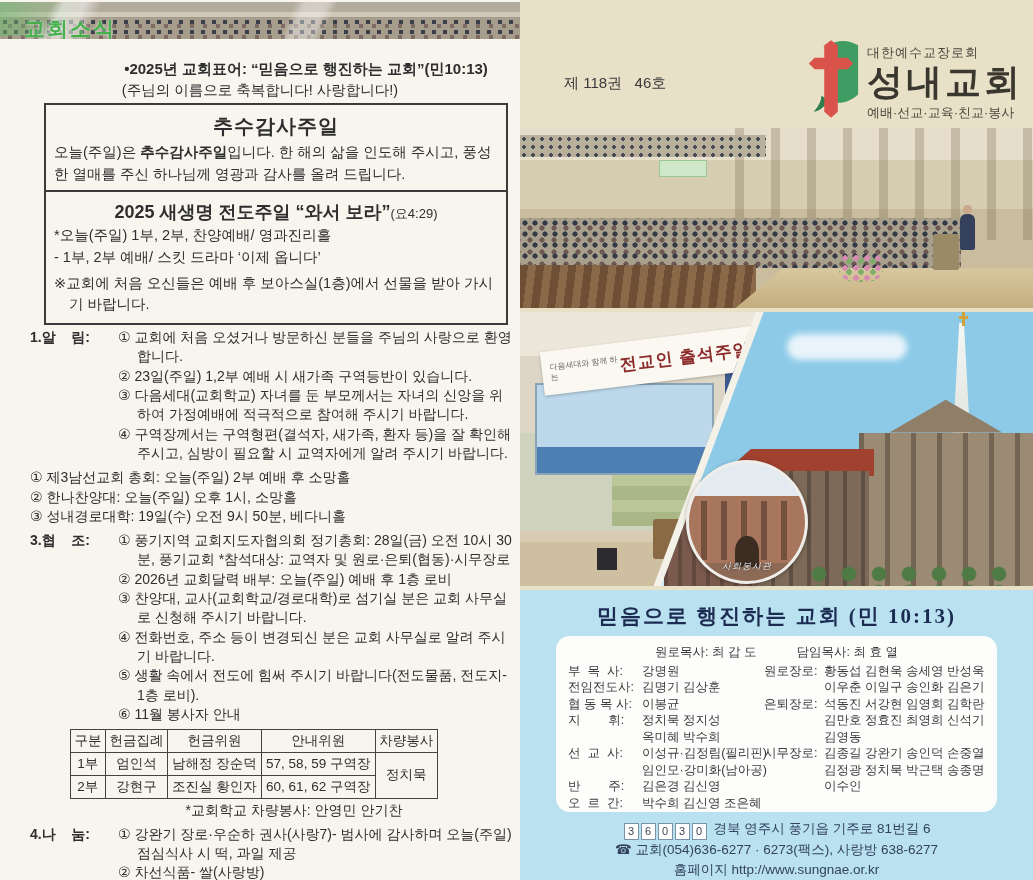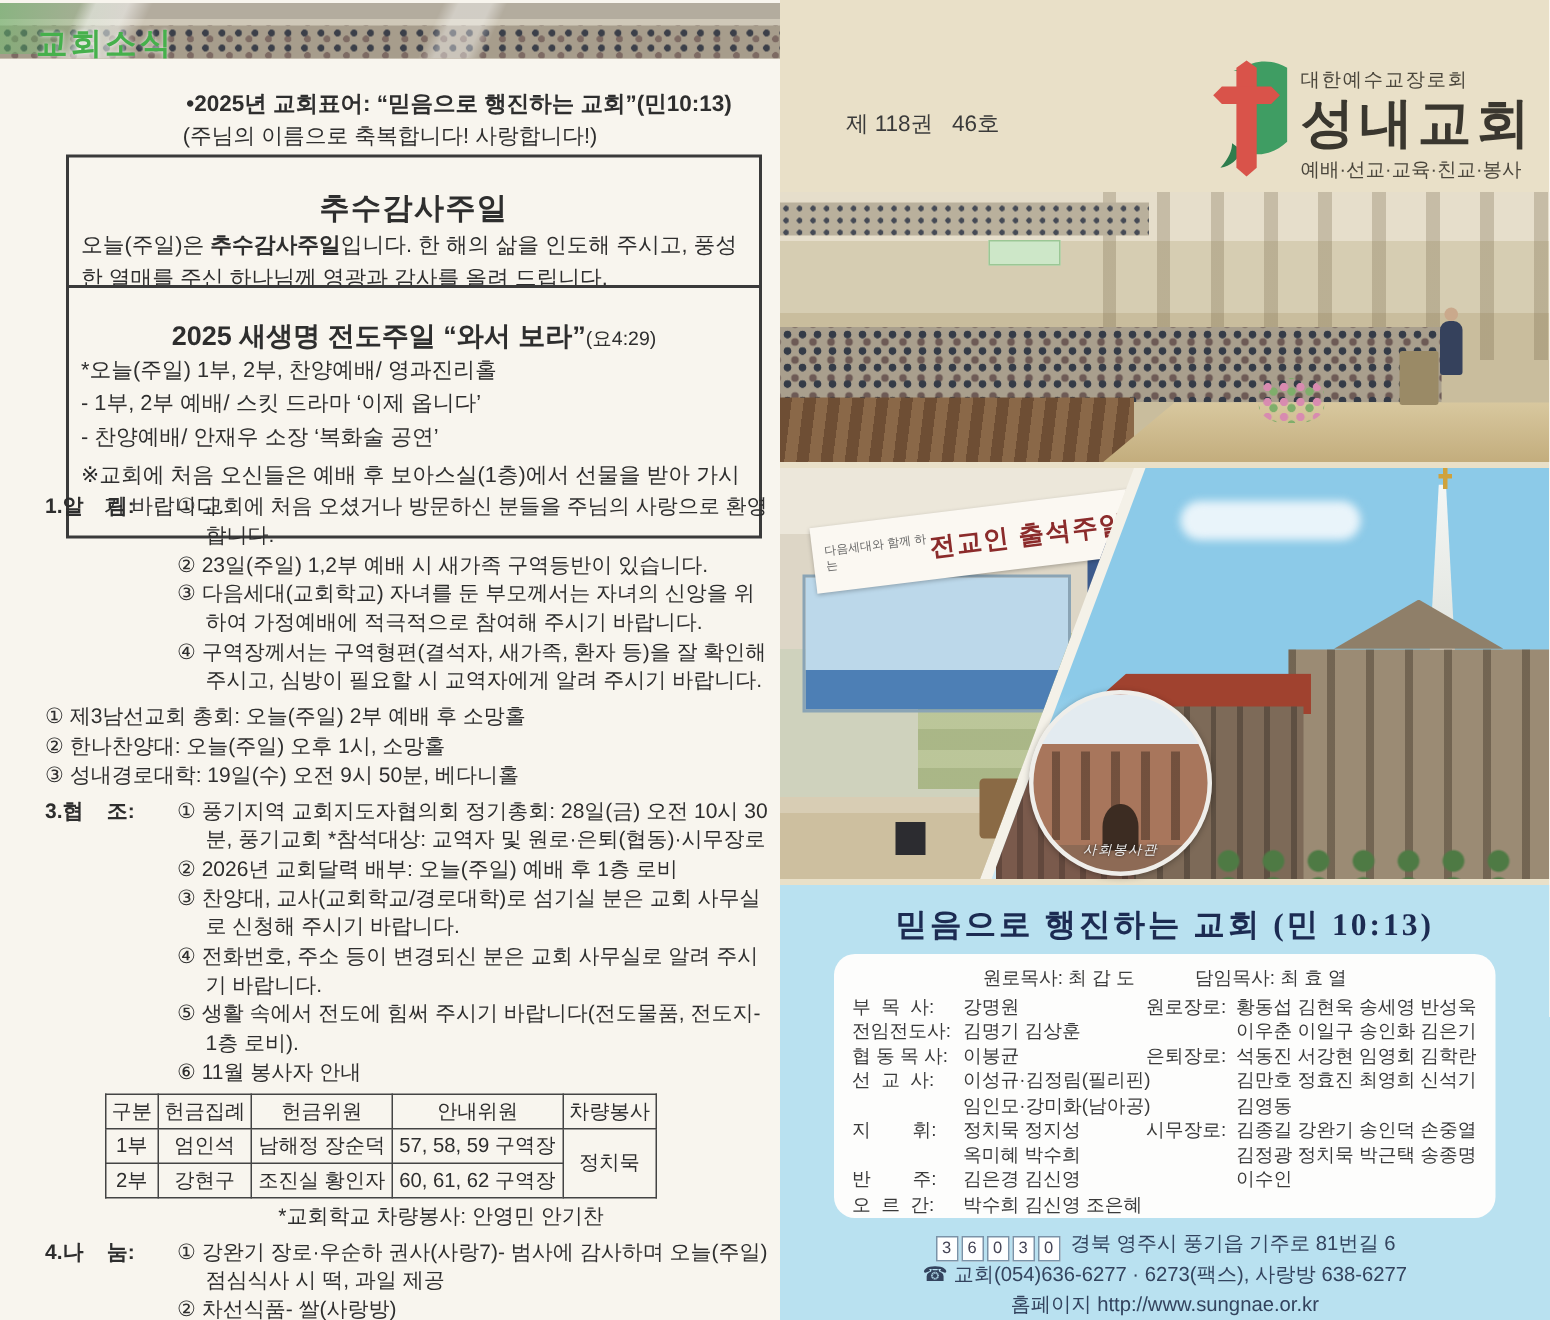--- a/index.html
+++ b/index.html
@@ -20,21 +20,21 @@
   .ns-wedge{position:absolute;left:0;top:0;width:110px;height:34px;
     background:linear-gradient(100deg,rgba(110,185,110,.6),transparent 75%);}
   .ns-streaks{position:absolute;inset:0;
     background:linear-gradient(115deg,transparent 10%,rgba(255,255,255,.5) 12% 16%,transparent 19% 55%,rgba(255,255,255,.4) 57% 61%,transparent 63%);}
   .ns-label{position:absolute;left:24px;top:13px;font-size:21px;font-weight:bold;color:#46b04c;
     text-shadow:0 0 3px rgba(255,255,255,.8);letter-spacing:2px;}
 
   .slogan1{position:absolute;top:60px;left:0;width:612px;text-align:center;font-size:15px;font-weight:bold;}
   .slogan2{position:absolute;top:81px;left:0;width:520px;text-align:center;font-size:14.5px;}
 
-  .tbox{position:absolute;left:44px;width:444px;border:2px solid #3a3a3a;background:#f8f5ee;padding:20px 8px 8px;}
+  .tbox{position:absolute;left:44px;width:444px;border:2px solid #3a3a3a;background:#f8f5ee;padding:8px 8px 8px;}
   .box1{top:103px;}
   .box1 .tbox-title{text-align:center;font-size:20px;font-weight:bold;letter-spacing:1px;}
   .tbox-body{font-size:14.5px;line-height:1.5;margin-top:2px;}
   .box2{top:190px;}
   .box2 .tbox-title{text-align:center;font-size:18px;font-weight:bold;}
   .box2 .title-ref{font-size:13px;font-weight:normal;}
   .ev-line{font-size:14.5px;line-height:1.55;}
   .ev-note{font-size:14.5px;line-height:1.45;margin-top:4px;padding-left:15px;text-indent:-15px;}
 
   .content{position:absolute;top:328px;left:30px;width:482px;font-size:14px;line-height:1.38;}
@@ -181,21 +181,20 @@
     </div>
 
     <div class="tbox box2">
       <div class="tbox-title">
         <span>2025 새생명 전도주일 “와서 보라”</span><span class="title-ref">(요4:29)</span>
       </div>
       <div>
 
       <div class="ev-line">*오늘(주일) 1부, 2부, 찬양예배/ 영과진리홀</div>
           <div class="ev-line">- 1부, 2부 예배/ 스킷 드라마 ‘이제 옵니다’</div>
-          <div class="ev-line">- 찬양예배/ 안재우 소장 ‘복화술 공연’</div>
         </div>
       <div class="ev-note">※교회에 처음 오신들은 예배 후 보아스실(1층)에서 선물을 받아 가시기 바랍니다.</div>
     </div>
 
     <div class="content">
 
       <div class="sec">
         <div class="sec-label">1.알    림:</div>
         <div class="sec-items">
 
@@ -355,29 +354,29 @@
                 <span class="role-label">전임전도사: </span>
                 <span class="role-value">김명기 김상훈</span>
               </div>
 
               <div class="role-row">
                 <span class="role-label">협 동 목 사: </span>
                 <span class="role-value">이봉균</span>
               </div>
 
               <div class="role-row">
+                <span class="role-label">지        휘: </span>
+                <span class="role-value">정치묵 정지성
+옥미혜 박수희</span>
+              </div>
+
+              <div class="role-row">
                 <span class="role-label">선  교  사: </span>
                 <span class="role-value">이성규·김정림(필리핀)
 임인모·강미화(남아공)</span>
-              </div>
-
-              <div class="role-row">
-                <span class="role-label">지        휘: </span>
-                <span class="role-value">정치묵 정지성
-옥미혜 박수희</span>
               </div>
 
               <div class="role-row">
                 <span class="role-label">반        주: </span>
                 <span class="role-value">김은경 김신영</span>
               </div>
 
               <div class="role-row">
                 <span class="role-label">오  르  간: </span>
                 <span class="role-value">박수희 김신영 조은혜</span>

